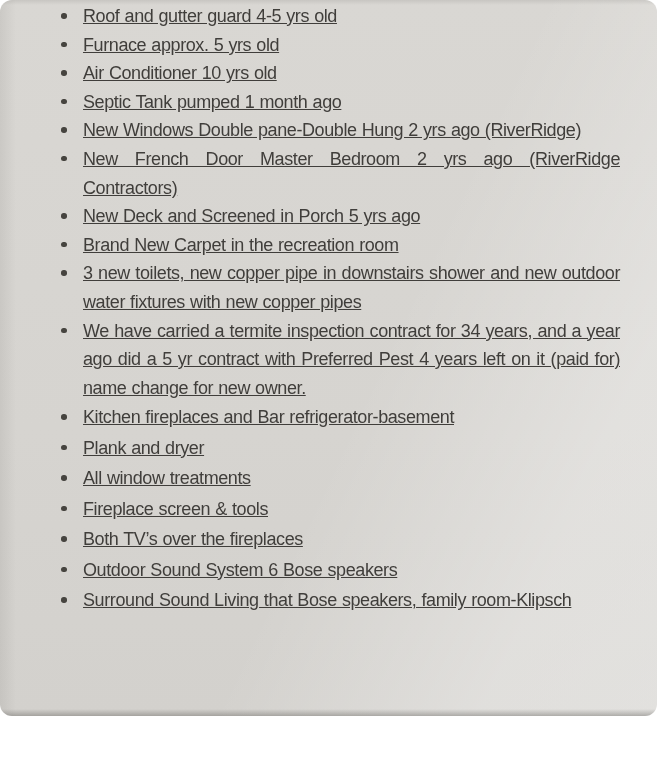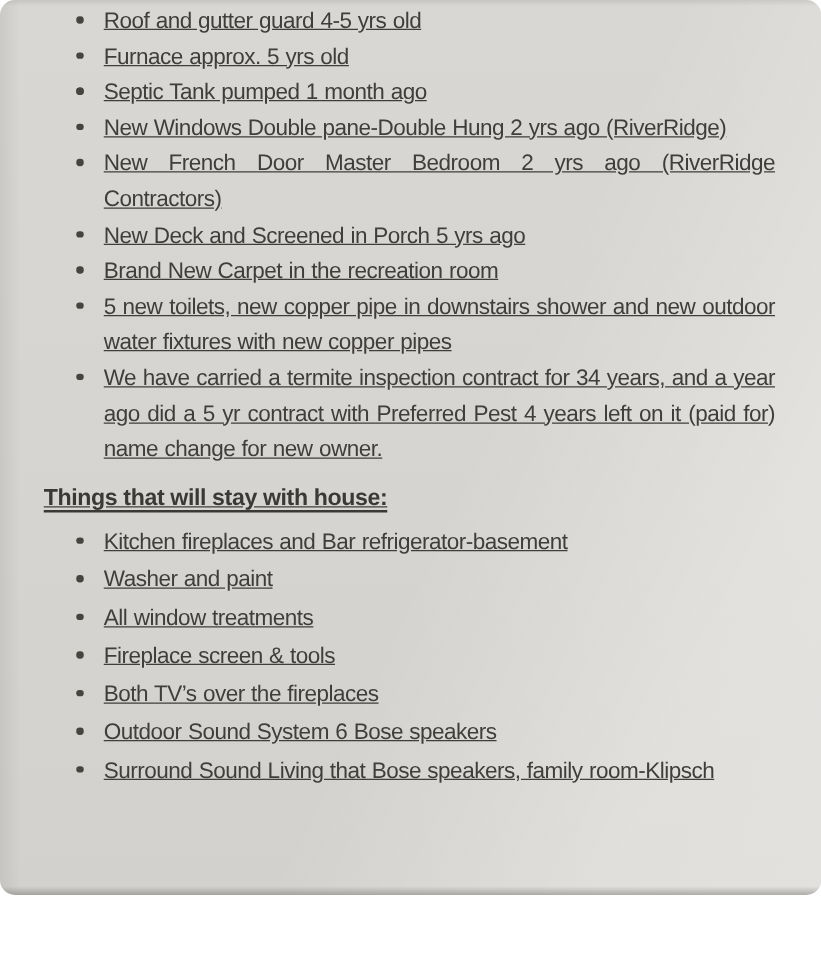--- a/index.html
+++ b/index.html
@@ -67,35 +67,34 @@
 </style>
 </head>
 <body>
 
 <div class="photo">
   <div class="content">
 
     <ul class="doc-list list-maintenance">
       <li><span class="dot"></span><span>Roof and gutter guard 4-5 yrs old</span></li>
       <li><span class="dot"></span><span>Furnace approx. 5 yrs old</span></li>
-      <li><span class="dot"></span></li>
+      <li><span class="dot"></span><span>Air Conditioner 10 yrs old</span></li>
       <li><span class="dot"></span><span>Septic Tank pumped 1 month ago</span></li>
       <li><span class="dot"></span><span>New Windows Double pane-Double Hung 2 yrs ago (RiverRidge)</span></li>
       <li><span class="dot"></span><span>New French Door Master Bedroom 2 yrs ago (RiverRidge Contractors)</span></li>
       <li><span class="dot"></span><span>New Deck and Screened in Porch 5 yrs ago</span></li>
       <li><span class="dot"></span><span>Brand New Carpet in the recreation room</span></li>
-      <li><span class="dot"></span><span>5 new toilets, new copper pipe in downstairs shower and new outdoor water fixtures with new copper pipes</span></li>
+      <li><span class="dot"></span><span>3 new toilets, new copper pipe in downstairs shower and new outdoor water fixtures with new copper pipes</span></li>
       <li><span class="dot"></span><span>We have carried a termite inspection contract for 34 years, and a year ago did a 5 yr contract with Preferred Pest 4 years left on it (paid for) name change for new owner.</span></li>
     </ul>
 
-    <h2 class="stay-heading">Things that will stay with house:</h2>
 
     <ul class="doc-list list-stay">
       <li><span class="dot"></span><span>Kitchen fireplaces and Bar refrigerator-basement</span></li>
-      <li><span class="dot"></span><span>Washer and paint</span></li>
+      <li><span class="dot"></span><span>Plank and dryer</span></li>
       <li><span class="dot"></span><span>All window treatments</span></li>
       <li><span class="dot"></span><span>Fireplace screen &amp; tools</span></li>
       <li><span class="dot"></span><span>Both TV’s over the fireplaces</span></li>
       <li><span class="dot"></span><span>Outdoor Sound System 6 Bose speakers</span></li>
       <li><span class="dot"></span><span>Surround Sound Living that Bose speakers, family room-Klipsch</span></li>
     </ul>
 
   </div>
 </div>
 

